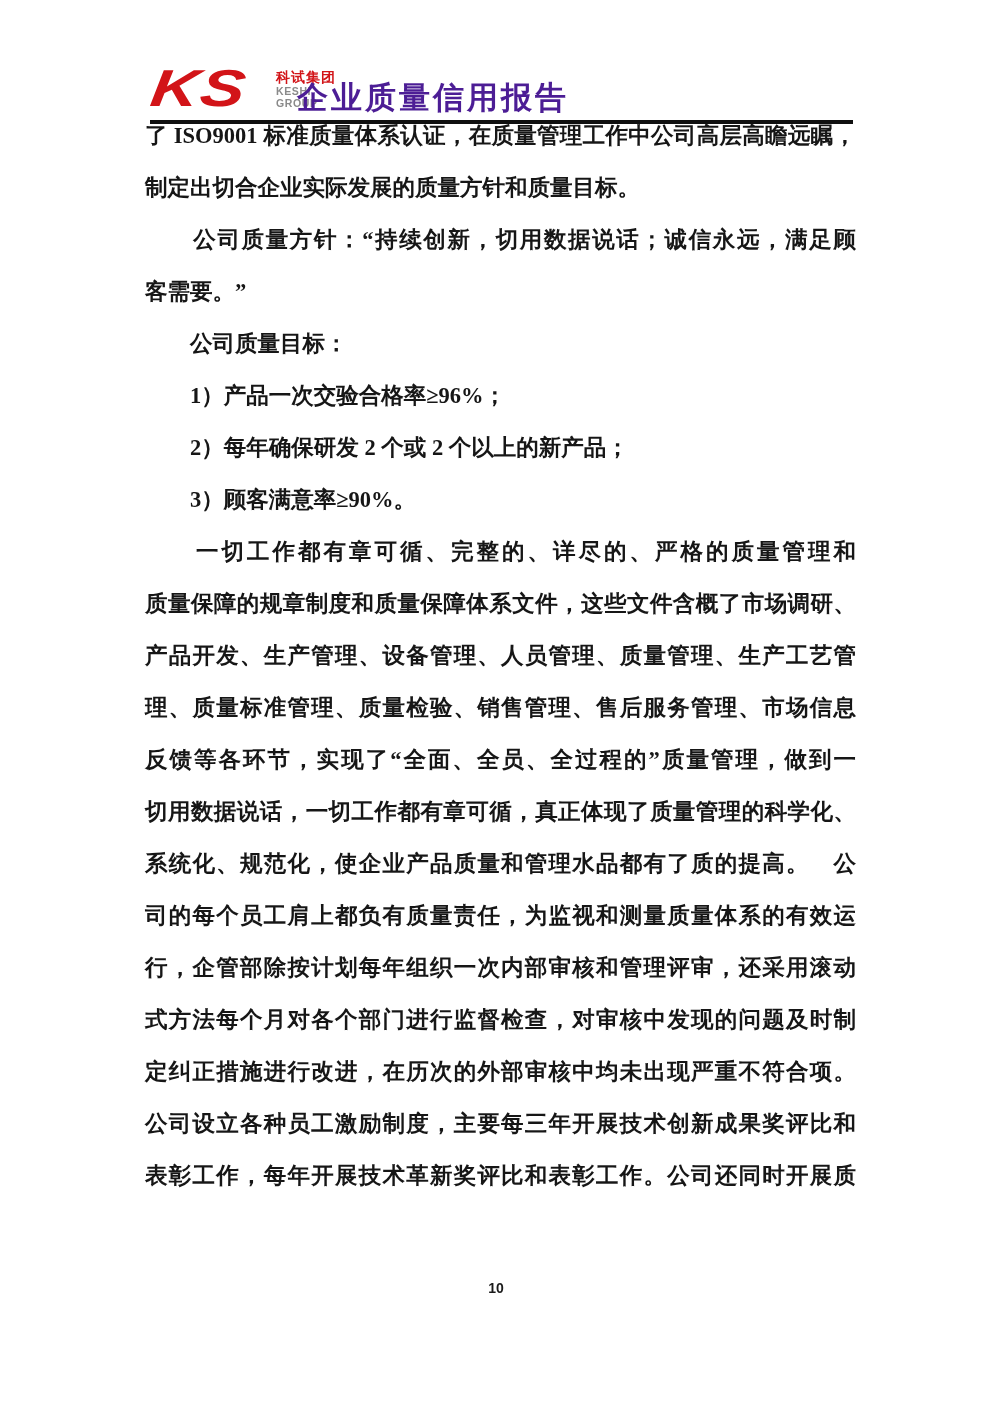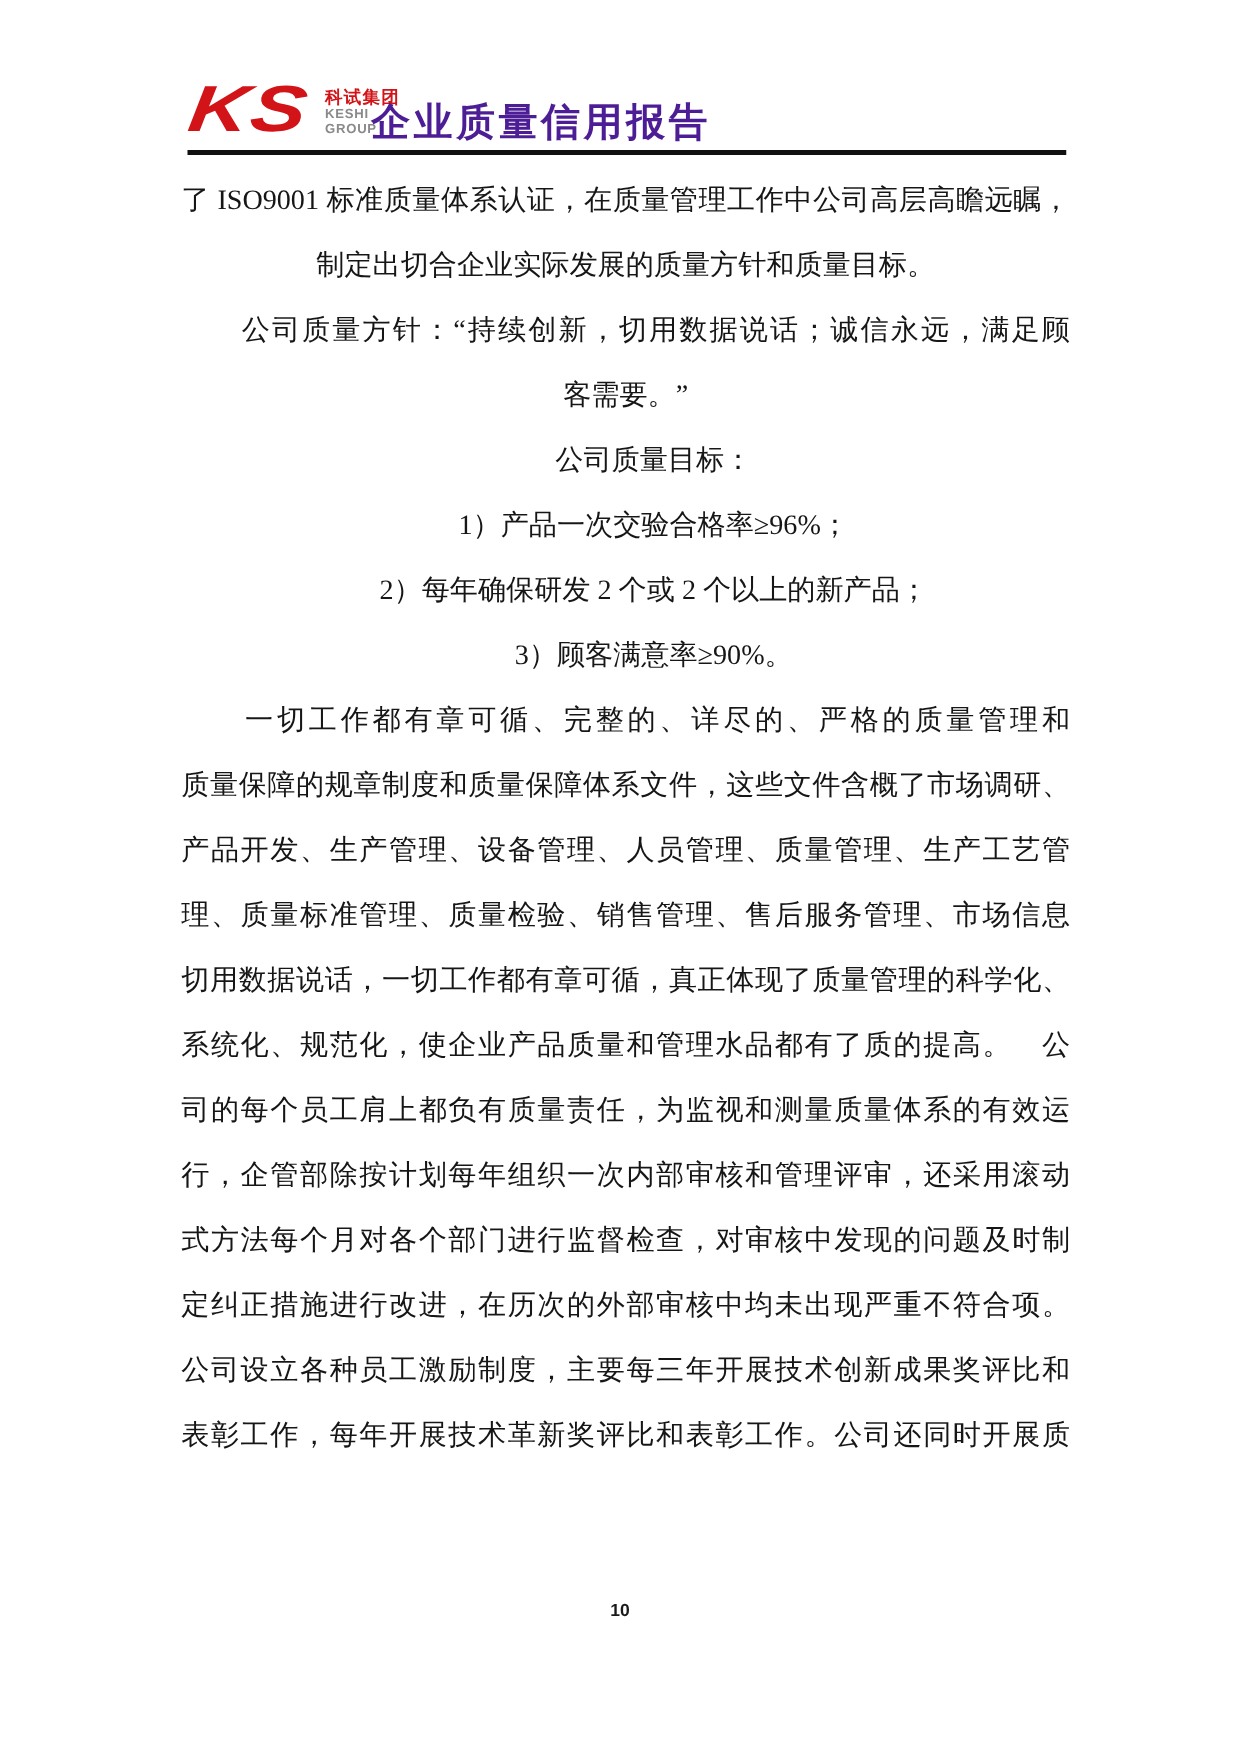--- a/index.html
+++ b/index.html
@@ -32,21 +32,21 @@
     font-size: 52px;
     line-height: 48px;
     letter-spacing: 1px;
     color: #d21418;
     transform: skewX(-8deg) scaleX(1.28);
     transform-origin: left bottom;
     vertical-align: top;
   }
   .logo-text {
     position: absolute;
-    left: 112px;
+    left: 128px;
     top: 6px;
     display: flex;
     flex-direction: column;
     font-family: "Liberation Sans", "DejaVu Sans", sans-serif;
     white-space: nowrap;
   }
   .logo-cn {
     font-size: 14px;
     line-height: 15px;
     font-weight: 700;
@@ -79,31 +79,31 @@
     top: 120px;
     width: 703px;
     height: 4px;
     background: #101010;
   }
 
   
   .doc-body {
     position: absolute;
     left: 145px;
-    top: 134px;
+    top: 110px;
     width: 711px;
+    font-weight: bold;
   }
   .ln {
     height: 52px;
     line-height: 52px;
     font-size: 22.5px;
     color: #161616;
     white-space: normal;
     overflow: visible;
-    text-align: center;
   }
   .ln.full {
     text-align: justify;
     text-align-last: justify;
   }
 
   
   .page-number {
     position: absolute;
     left: 0;
@@ -140,20 +140,21 @@
     <div class="ln full">　　公司质量方针：“持续创新，切用数据说话；诚信永远，满足顾</div>
     <div class="ln">客需要。”</div>
     <div class="ln">　　公司质量目标：</div>
     <div class="ln">　　1）产品一次交验合格率≥96%；</div>
     <div class="ln">　　2）每年确保研发 2 个或 2 个以上的新产品；</div>
     <div class="ln">　　3）顾客满意率≥90%。</div>
     <div class="ln full">　　一切工作都有章可循、完整的、详尽的、严格的质量管理和</div>
     <div class="ln full">质量保障的规章制度和质量保障体系文件，这些文件含概了市场调研、</div>
     <div class="ln full">产品开发、生产管理、设备管理、人员管理、质量管理、生产工艺管</div>
     <div class="ln full">理、质量标准管理、质量检验、销售管理、售后服务管理、市场信息</div>
+    <div class="ln full">反馈等各环节，实现了“全面、全员、全过程的”质量管理，做到一</div>
     <div class="ln full">切用数据说话，一切工作都有章可循，真正体现了质量管理的科学化、</div>
     <div class="ln full">系统化、规范化，使企业产品质量和管理水品都有了质的提高。　公</div>
     <div class="ln full">司的每个员工肩上都负有质量责任，为监视和测量质量体系的有效运</div>
     <div class="ln full">行，企管部除按计划每年组织一次内部审核和管理评审，还采用滚动</div>
     <div class="ln full">式方法每个月对各个部门进行监督检查，对审核中发现的问题及时制</div>
     <div class="ln full">定纠正措施进行改进，在历次的外部审核中均未出现严重不符合项。</div>
     <div class="ln full">公司设立各种员工激励制度，主要每三年开展技术创新成果奖评比和</div>
     <div class="ln full">表彰工作，每年开展技术革新奖评比和表彰工作。公司还同时开展质</div>
   </main>
 

